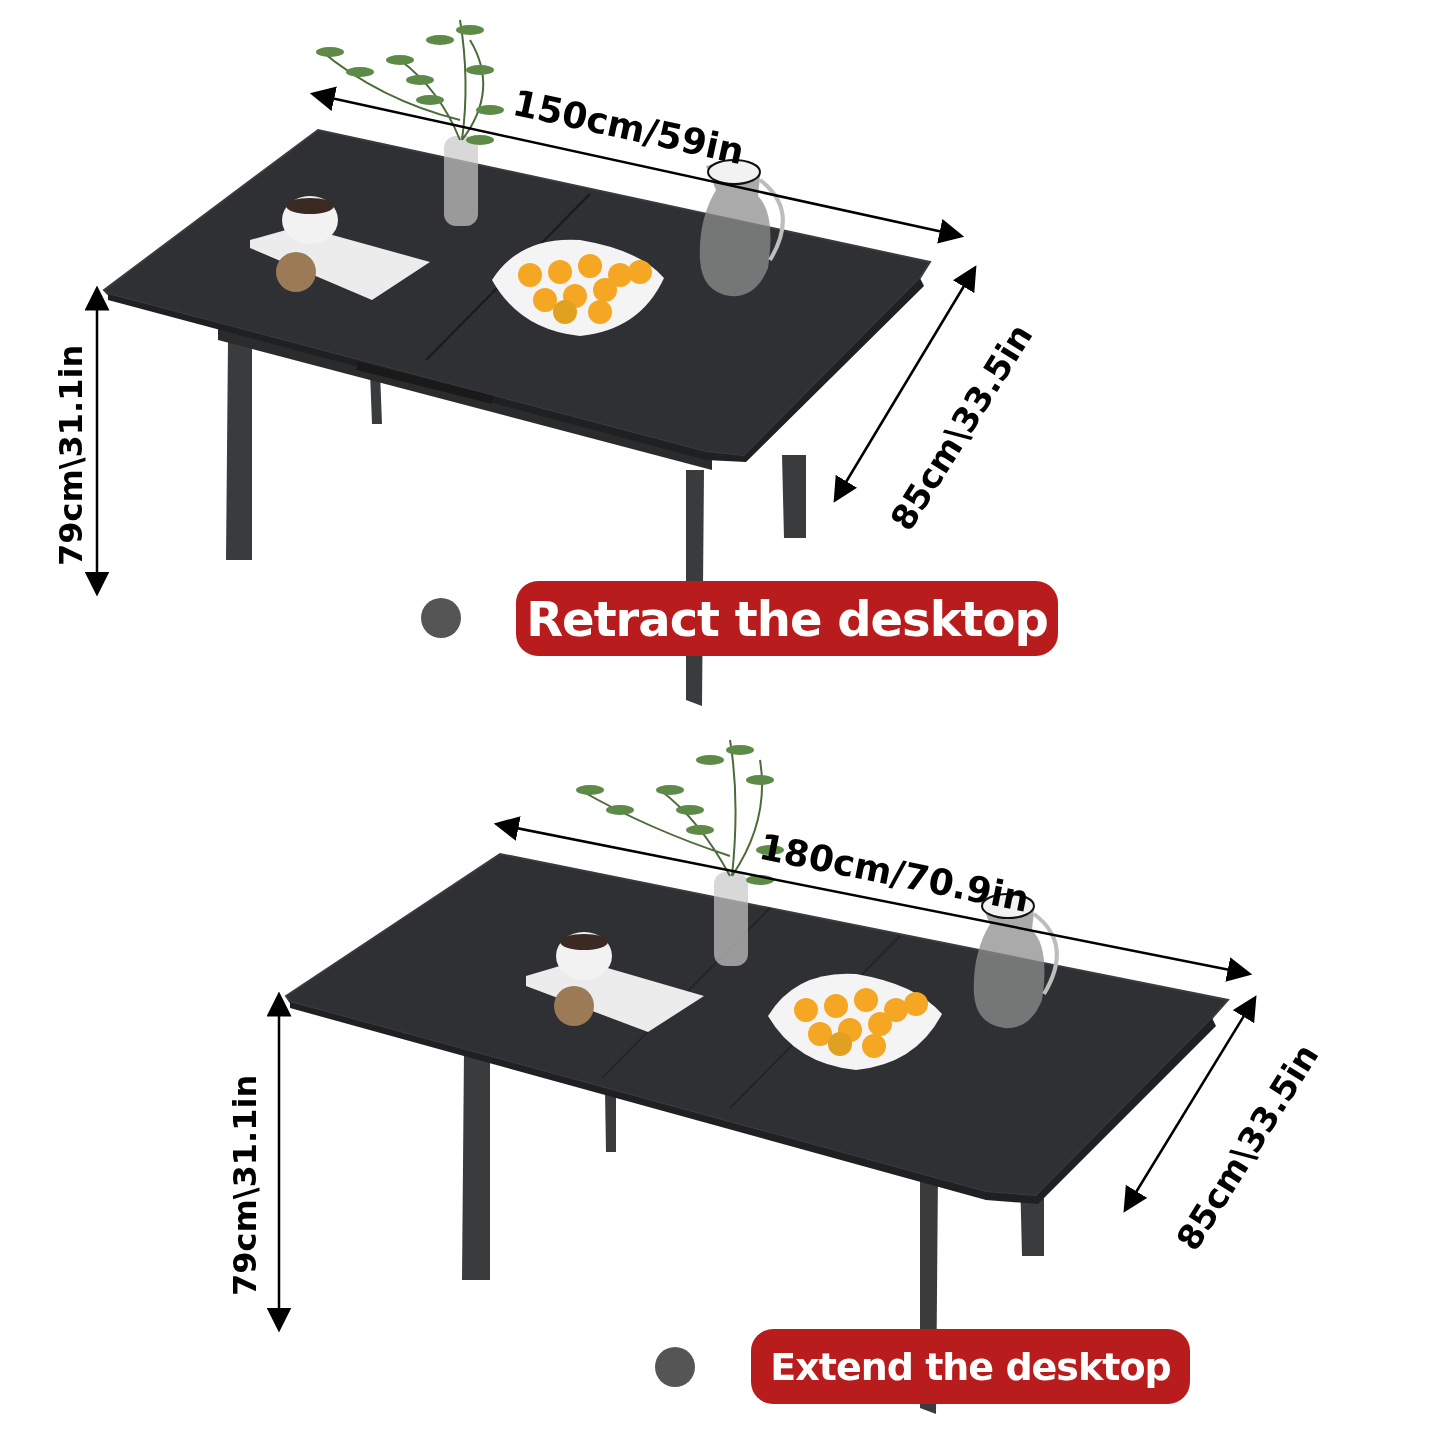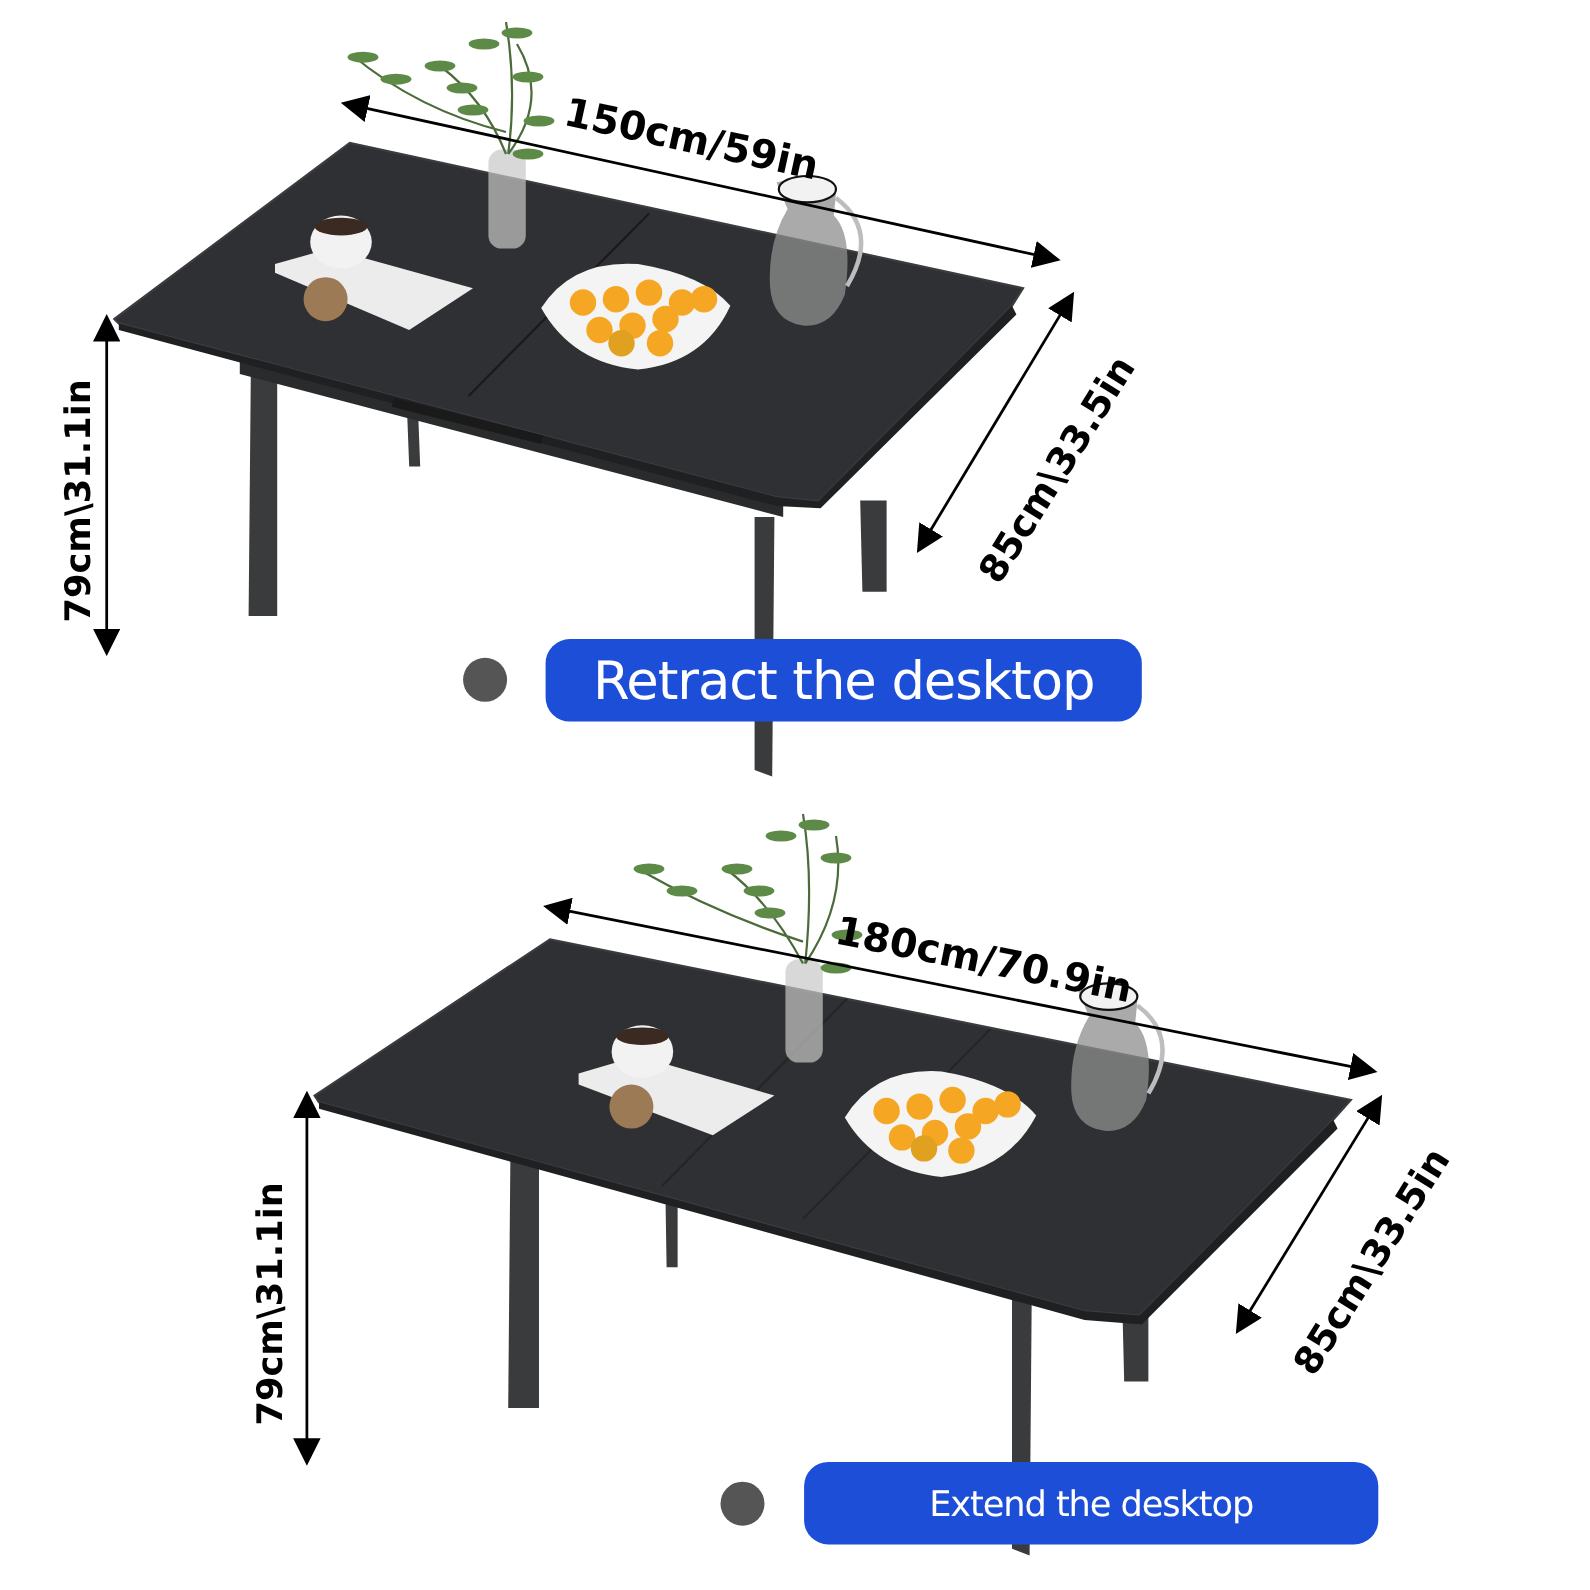--- a/index.html
+++ b/index.html
@@ -4,23 +4,23 @@
 <style>
   html, body { margin: 0; padding: 0; background: #ffffff; }
   body { width: 1445px; height: 1445px; position: relative; overflow: hidden; font-family: "DejaVu Sans", sans-serif; }
   .scene { position: absolute; left: 0; top: 0; width: 1445px; height: 1445px; }
   svg { position: absolute; left: 0; top: 0; }
   .label {
     position: absolute; font-family: "DejaVu Sans", sans-serif; font-weight: bold;
     color: #000; white-space: nowrap; transform-origin: left top;
   }
   .pill {
-    position: absolute; background: #1d4ed8; border-radius: 22px;
-    color: #ffffff; font-family: "DejaVu Sans", sans-serif; font-weight: normal;
-    display: flex; align-items: center; justify-content: center; letter-spacing: -1px;
+    position: absolute; background: #b91c1c; border-radius: 22px;
+    color: #ffffff; font-family: "DejaVu Sans", sans-serif; font-weight: bold;
+    display: flex; align-items: center; justify-content: center; letter-spacing: -1px; margin-left: 20px;
   }
   .bullet { position: absolute; border-radius: 50%; background: #555555; }
 </style>
 </head>
 <body>
 
 <div class="scene">
 
   <svg width="1445" height="1445">
     <defs>
@@ -158,14 +158,14 @@
   <div class="label" style="left:882px; top:516px; font-size:34px; transform: rotate(-58deg);">85cm\33.5in</div>
 
   <div class="bullet" style="left:421px; top:598px; width:40px; height:40px;"></div>
   <div class="pill" style="left:496px; top:581px; width:542px; height:75px; font-size:48px;">Retract the desktop</div>
 
   <div class="label" style="left:764px; top:826px; font-size:36px; transform: rotate(11.3deg);">180cm/70.9in</div>
   <div class="label" style="left:226px; top:1296px; font-size:32px; transform: rotate(-90deg);">79cm\31.1in</div>
   <div class="label" style="left:1168px; top:1236px; font-size:34px; transform: rotate(-58deg);">85cm\33.5in</div>
 
   <div class="bullet" style="left:655px; top:1347px; width:40px; height:40px;"></div>
-  <div class="pill" style="left:731px; top:1329px; width:522px; height:75px; font-size:32px;">Extend the desktop</div>
+  <div class="pill" style="left:731px; top:1329px; width:439px; height:75px; font-size:38px;">Extend the desktop</div>
 </div>
 
 </body></html>

